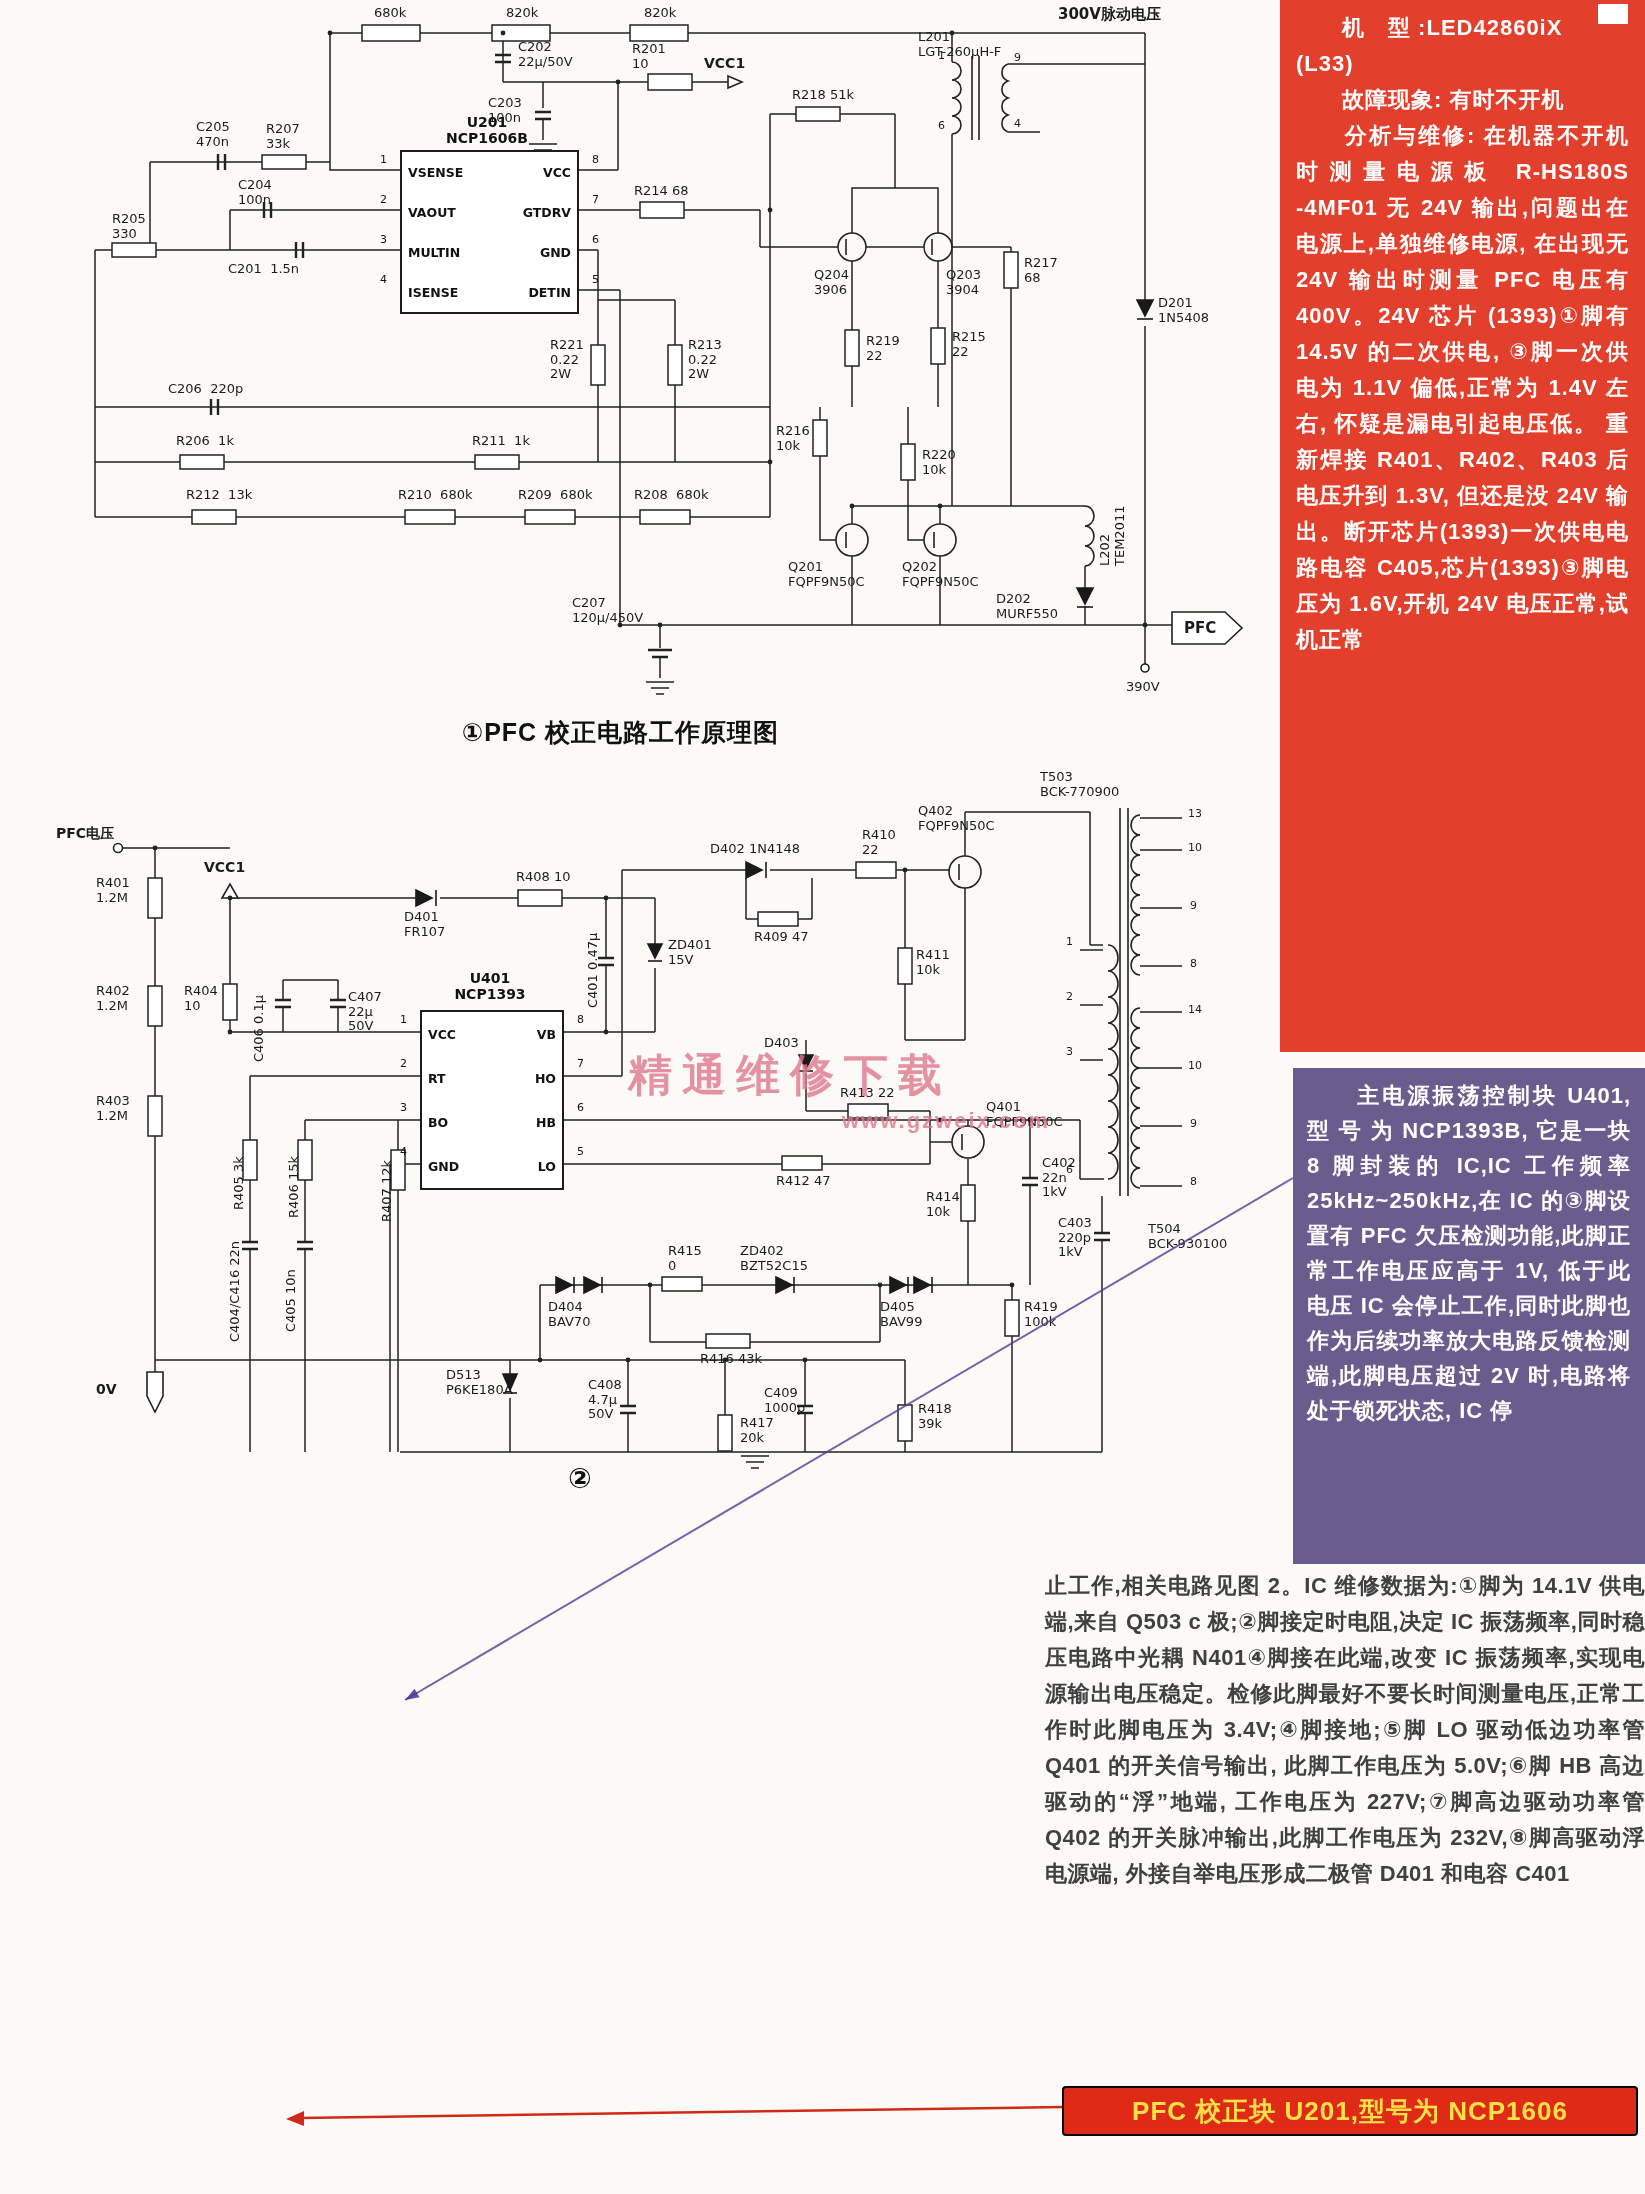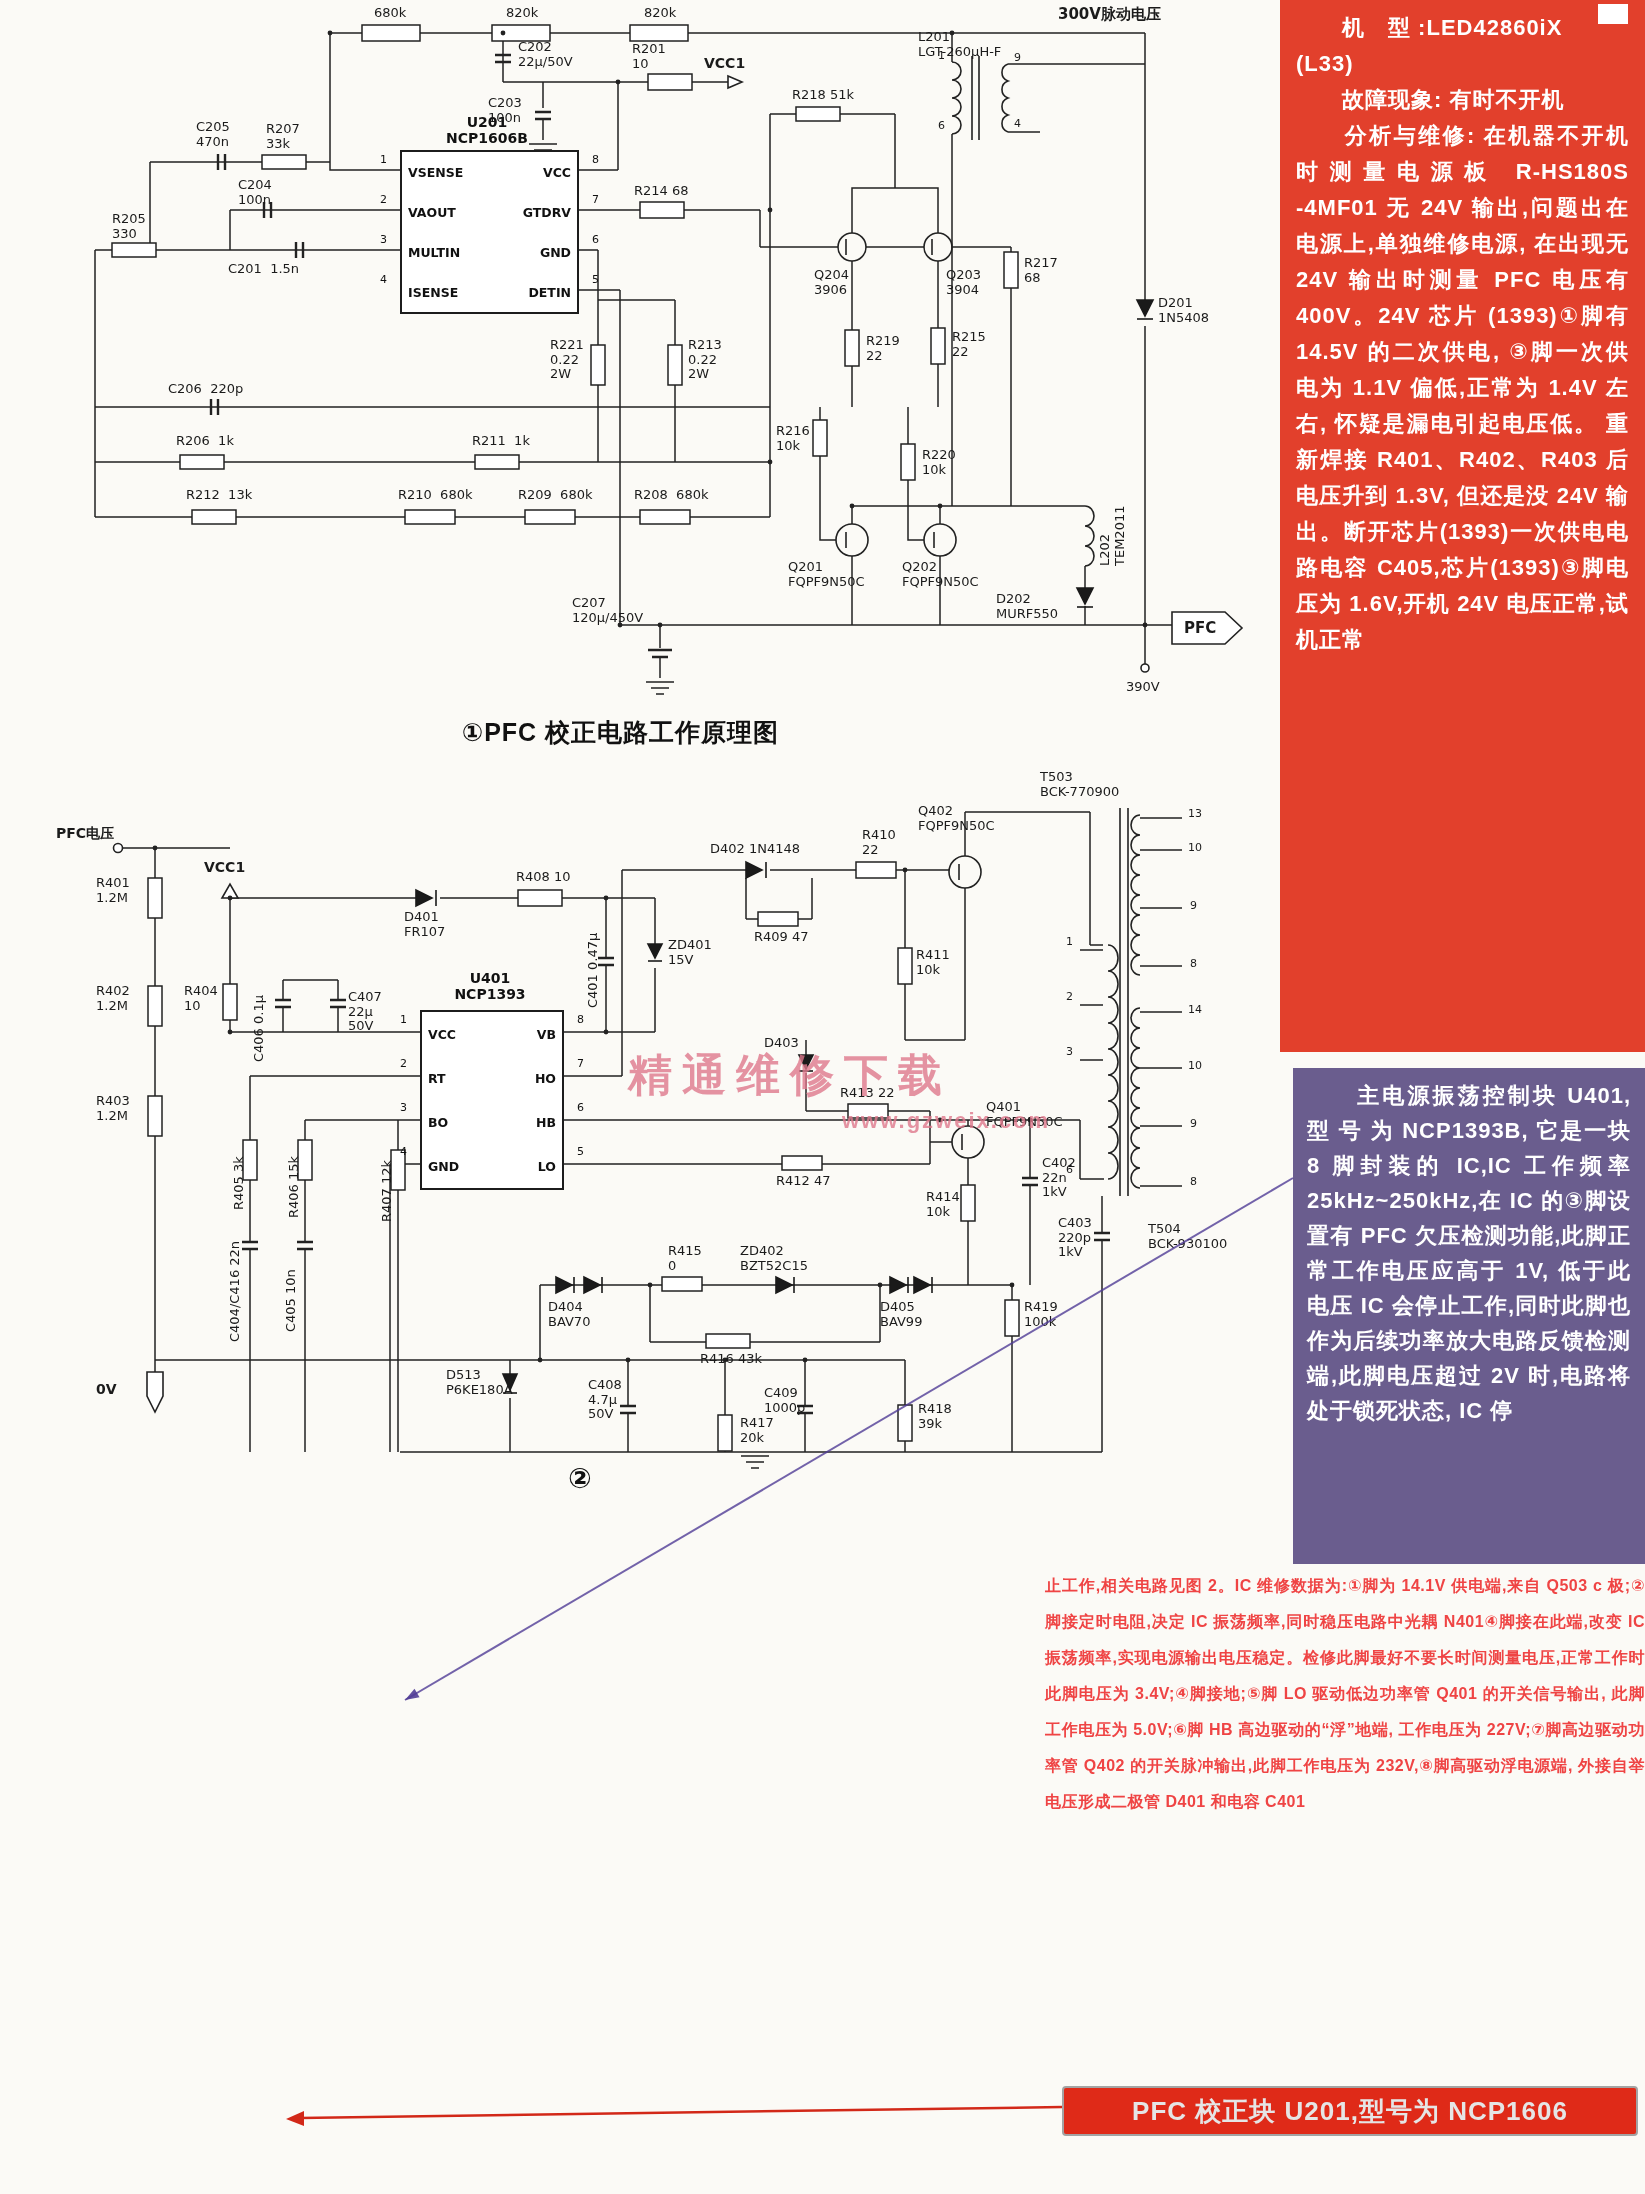--- a/index.html
+++ b/index.html
@@ -32,26 +32,26 @@
   .caption2{left:568px;top:1462px;font-size:28px;}
   .wm{position:absolute;z-index:5;color:rgba(222,120,140,.8);font-weight:bold;pointer-events:none;}
   .wm1{left:628px;top:1046px;font-size:44px;letter-spacing:10px;}
   .wm2{left:842px;top:1108px;font-size:22px;letter-spacing:2px;}
   
   .block{position:absolute;z-index:2;font-weight:700;text-align:justify;white-space:pre-wrap;}
   .block1{left:1280px;top:0;width:365px;height:1052px;background:#e2402c;color:#fff;
           padding:10px 16px 0 16px;box-sizing:border-box;font-size:22px;line-height:36px;letter-spacing:1px;}
   .block2{left:1293px;top:1068px;width:352px;height:496px;background:#6a5d8e;color:#fff;
           padding:10px 14px 0 14px;box-sizing:border-box;font-size:22px;line-height:35px;letter-spacing:1px;}
-  .block3{left:1045px;top:1568px;width:600px;height:508px;color:#ef4444;
-          font-size:16px;line-height:36px;letter-spacing:.5px;}
+  .block3{left:1045px;top:1568px;width:600px;height:508px;color:#404040;
+          font-size:22px;line-height:36px;letter-spacing:.5px;}
   .notch{position:absolute;left:1598px;top:4px;width:30px;height:20px;background:#fff;z-index:3;}
   
   .callout{position:absolute;left:1062px;top:2086px;width:572px;height:46px;background:#df2a18;
-           border:2px solid #a3a3a3;border-radius:4px;color:#e5e5e5;font-weight:bold;font-size:26px;
+           border:2px solid #000000;border-radius:4px;color:#fde047;font-weight:bold;font-size:26px;
            display:flex;align-items:center;justify-content:center;z-index:6;letter-spacing:1px;}
   
   .pcb{position:absolute;left:55px;top:1522px;width:980px;height:672px;z-index:2;border-radius:8px;overflow:hidden;
        background:radial-gradient(circle at 22% 28%, #2f8152 0%, rgba(0,0,0,0) 55%),
                   linear-gradient(145deg,#2e7c4e 0%,#1a5f38 40%,#0f4929 72%,#0a3a20 100%);
        box-shadow:inset 0 0 50px rgba(0,0,0,.55);}
   .pcb-pads{position:absolute;inset:0;opacity:.5;
        background-image:radial-gradient(circle,#d9e8c9 0 1.8px,rgba(0,0,0,0) 2.6px);
        background-size:23px 19px;}
   .pcb-pads2{position:absolute;inset:0;opacity:.45;

